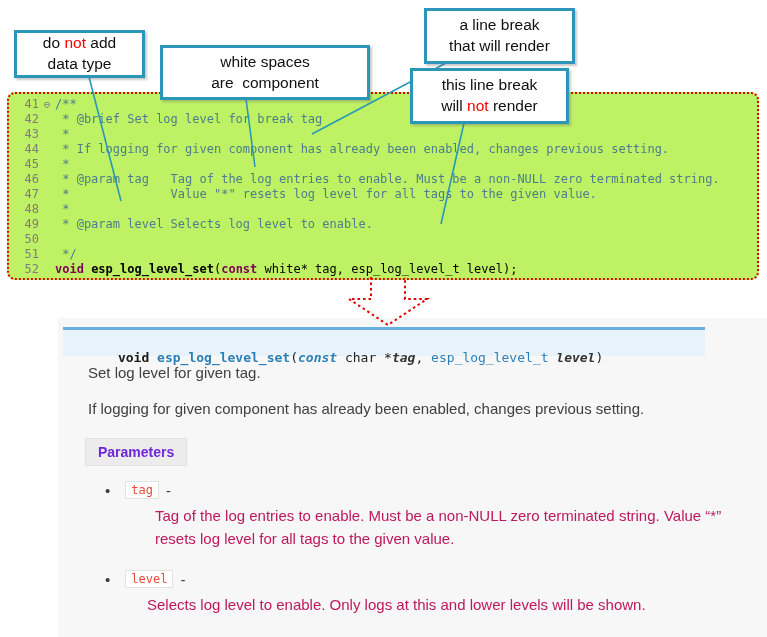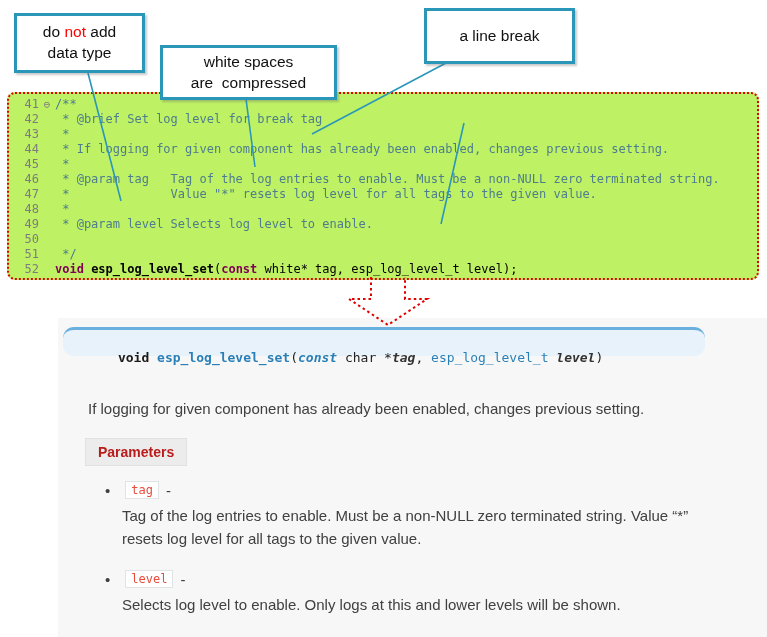--- a/index.html
+++ b/index.html
@@ -11,22 +11,22 @@
   
   .callout {
     position:absolute; box-sizing:border-box; background:#ffffff;
     border:3px solid #2b97b8; z-index:5;
     display:flex; flex-direction:column; justify-content:center;
     text-align:center; font-size:15.5px; line-height:1.35; color:#101010;
     box-shadow:2px 2px 2px rgba(100,100,100,0.35);
   }
   .co-line { white-space:pre; }
   .not { color:#ff0000; }
-  #callout-1 { left:14px;  top:13px; width:131px; height:60px;text-align:center; }
-  #callout-2 { left:160px; top:45px; width:177px; height:55px; }
+  #callout-1 { left:14px;  top:30px; width:131px; height:48px;text-align:center; }
+  #callout-2 { left:160px; top:45px; width:210px; height:55px; }
   #callout-3 { left:424px; top:8px;  width:151px; height:56px; }
   #callout-4 { left:410px; top:68px; width:159px; height:56px; }
 
   
   #code-block {
     position:absolute; left:7px; top:92px; width:752px; height:188px;
     box-sizing:border-box; border:2px dotted #e10000; border-radius:8px;
     padding-top:3px; background:#bef264; z-index:1;
     font-family:"DejaVu Sans Mono", monospace; font-size:12px; line-height:15px;
   }
@@ -44,50 +44,50 @@
 
   
   #doc-panel {
     position:absolute; left:58px; top:318px; width:709px; height:319px;
     background:#f7f7f7; z-index:1; color:#404040;
   }
   #sig-bar {
     position:absolute; left:5px; top:9px; width:642px; height:29px;
     box-sizing:border-box; background:#e7f2fa; border-top:3px solid #6ab0de;
     font-family:"DejaVu Sans Mono", monospace; font-size:13px;
-    padding:5px 0 0 8px; white-space:pre;border-radius:11px;
+    padding:5px 0 0 8px; white-space:pre;
   }
   .sv { color:#1a1a1a; font-weight:bold; }
   .sn { color:#2980b9; font-weight:bold; }
   .sk { color:#2980b9; font-weight:bold; font-style:italic; }
   .sp { color:#222222; }
   .sa { color:#333333; font-weight:bold; font-style:italic; }
   .st { color:#2980b9; }
   .doc-p { position:absolute; left:30px; font-size:15px; color:#404040; }
   #doc-p1 { top:46px; }
   #doc-p2 { top:82px; }
   #params-label {
     position:absolute; left:27px; top:120px; display:inline-block;
     background:#ececec; border:1px solid #dfe2e5; padding:5px 12px;
-    font-size:14px; font-weight:bold; color:#b91c1c;
+    font-size:14px; font-weight:bold; color:#6d28d9;
   }
   .param-row { position:absolute; display:flex; align-items:center; }
   #param1-row { left:47px; top:163px; }
   #param2-row { left:47px; top:252px; }
   .bullet { font-size:15px; color:#404040; margin-right:15px; }
   .lit {
     font-family:"DejaVu Sans Mono", monospace; font-size:12px;
     color:#e74c3c; background:#ffffff; border:1px solid #e1e4e5; padding:1px 5px;
   }
   .dash { margin-left:7px; font-size:15px; color:#404040; }
   .param-desc {
-    position:absolute; width:604px; font-size:15px; color:#404040; line-height:1.55;
+    position:absolute; width:604px; font-size:15px; color:#be185d; line-height:1.55;margin-left:33px;
   }
   #param1-desc { left:64px; top:186px; }
-  #param2-desc { left:64px; top:275px; }
+  #param2-desc { left:56px; top:275px; }
 </style>
 </head>
 <body>
 
 <div id="canvas">
 
   <div id="code-block">
     <div class="code-line">
       <span class="gutter">41</span>
       <span class="fold">⊖</span>
@@ -156,31 +156,37 @@
     <line x1="464" y1="123" x2="441" y2="224" stroke="#2b97b8" stroke-width="1.6"></line>
     <path d="M371,277 L371,299 L349,299 L388,325 L427,299 L405,299 L405,277" fill="none" stroke="#e10000" stroke-width="2" stroke-dasharray="2.5 3"></path>
   </svg>
 
   <div class="callout" id="callout-1">
     <div class="co-line"><span>do </span><span class="not">not</span><span> add</span></div>
     <div class="co-line">data type</div>
   </div>
   <div class="callout" id="callout-2">
     <div class="co-line">white spaces</div>
-    <div class="co-line">are  compressed</div>
+    <div class="co-line">are  component</div>
   </div>
   <div class="callout" id="callout-3">
     <div class="co-line">a line break</div>
+    <div class="co-line">that will render</div>
+  </div>
+  <div class="callout" id="callout-4">
+    <div class="co-line">this line break</div>
+    <div class="co-line"><span>will </span><span class="not">not</span><span> render</span></div>
   </div>
 
   <div id="doc-panel">
     <div id="sig-bar">
       <span class="sv">void</span><span class="sn"> esp_log_level_set</span><span class="sp">(</span><span class="sk">const</span><span class="sp"> char *</span><span class="sa">tag</span><span class="sp">, </span><span class="st">esp_log_level_t</span><span class="sp"> </span><span class="sa">level</span><span class="sp">)</span>
     </div>
 
+    <div class="doc-p" id="doc-p1">Set log level for given tag.</div>
     <div class="doc-p" id="doc-p2">If logging for given component has already been enabled, changes previous setting.</div>
 
     <div id="params-label">Parameters</div>
 
     <div class="param-row" id="param1-row">
       <span class="bullet">•</span>
       <span class="lit">tag</span>
       <span class="dash">-</span>
     </div>
     <div class="param-desc" id="param1-desc">Tag of the log entries to enable. Must be a non-NULL zero terminated string. Value “*” resets log level for all tags to the given value.</div>

